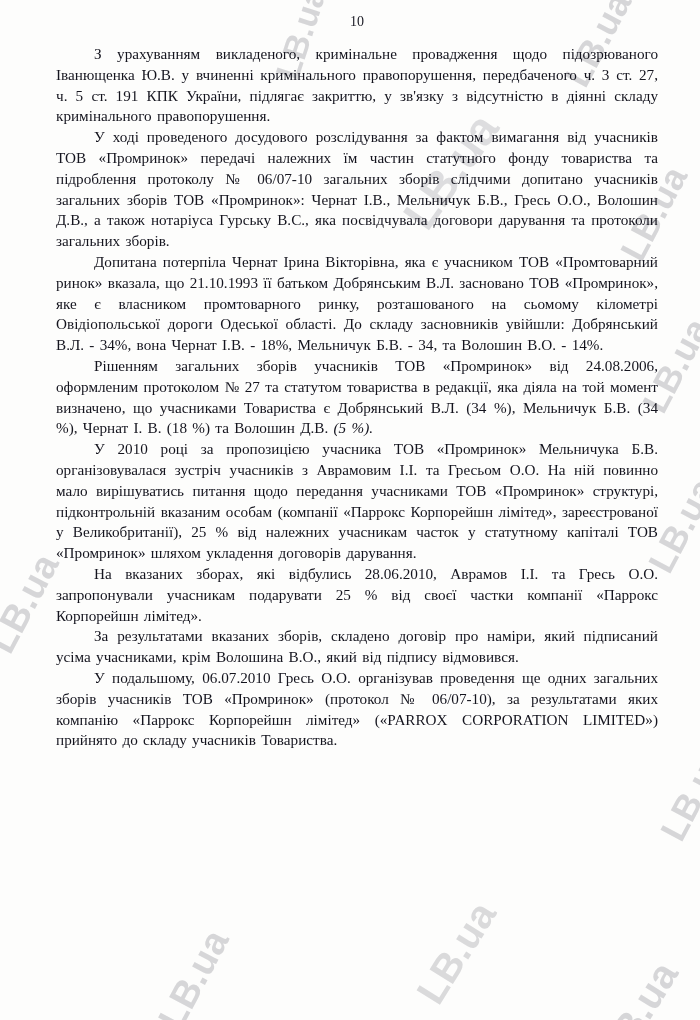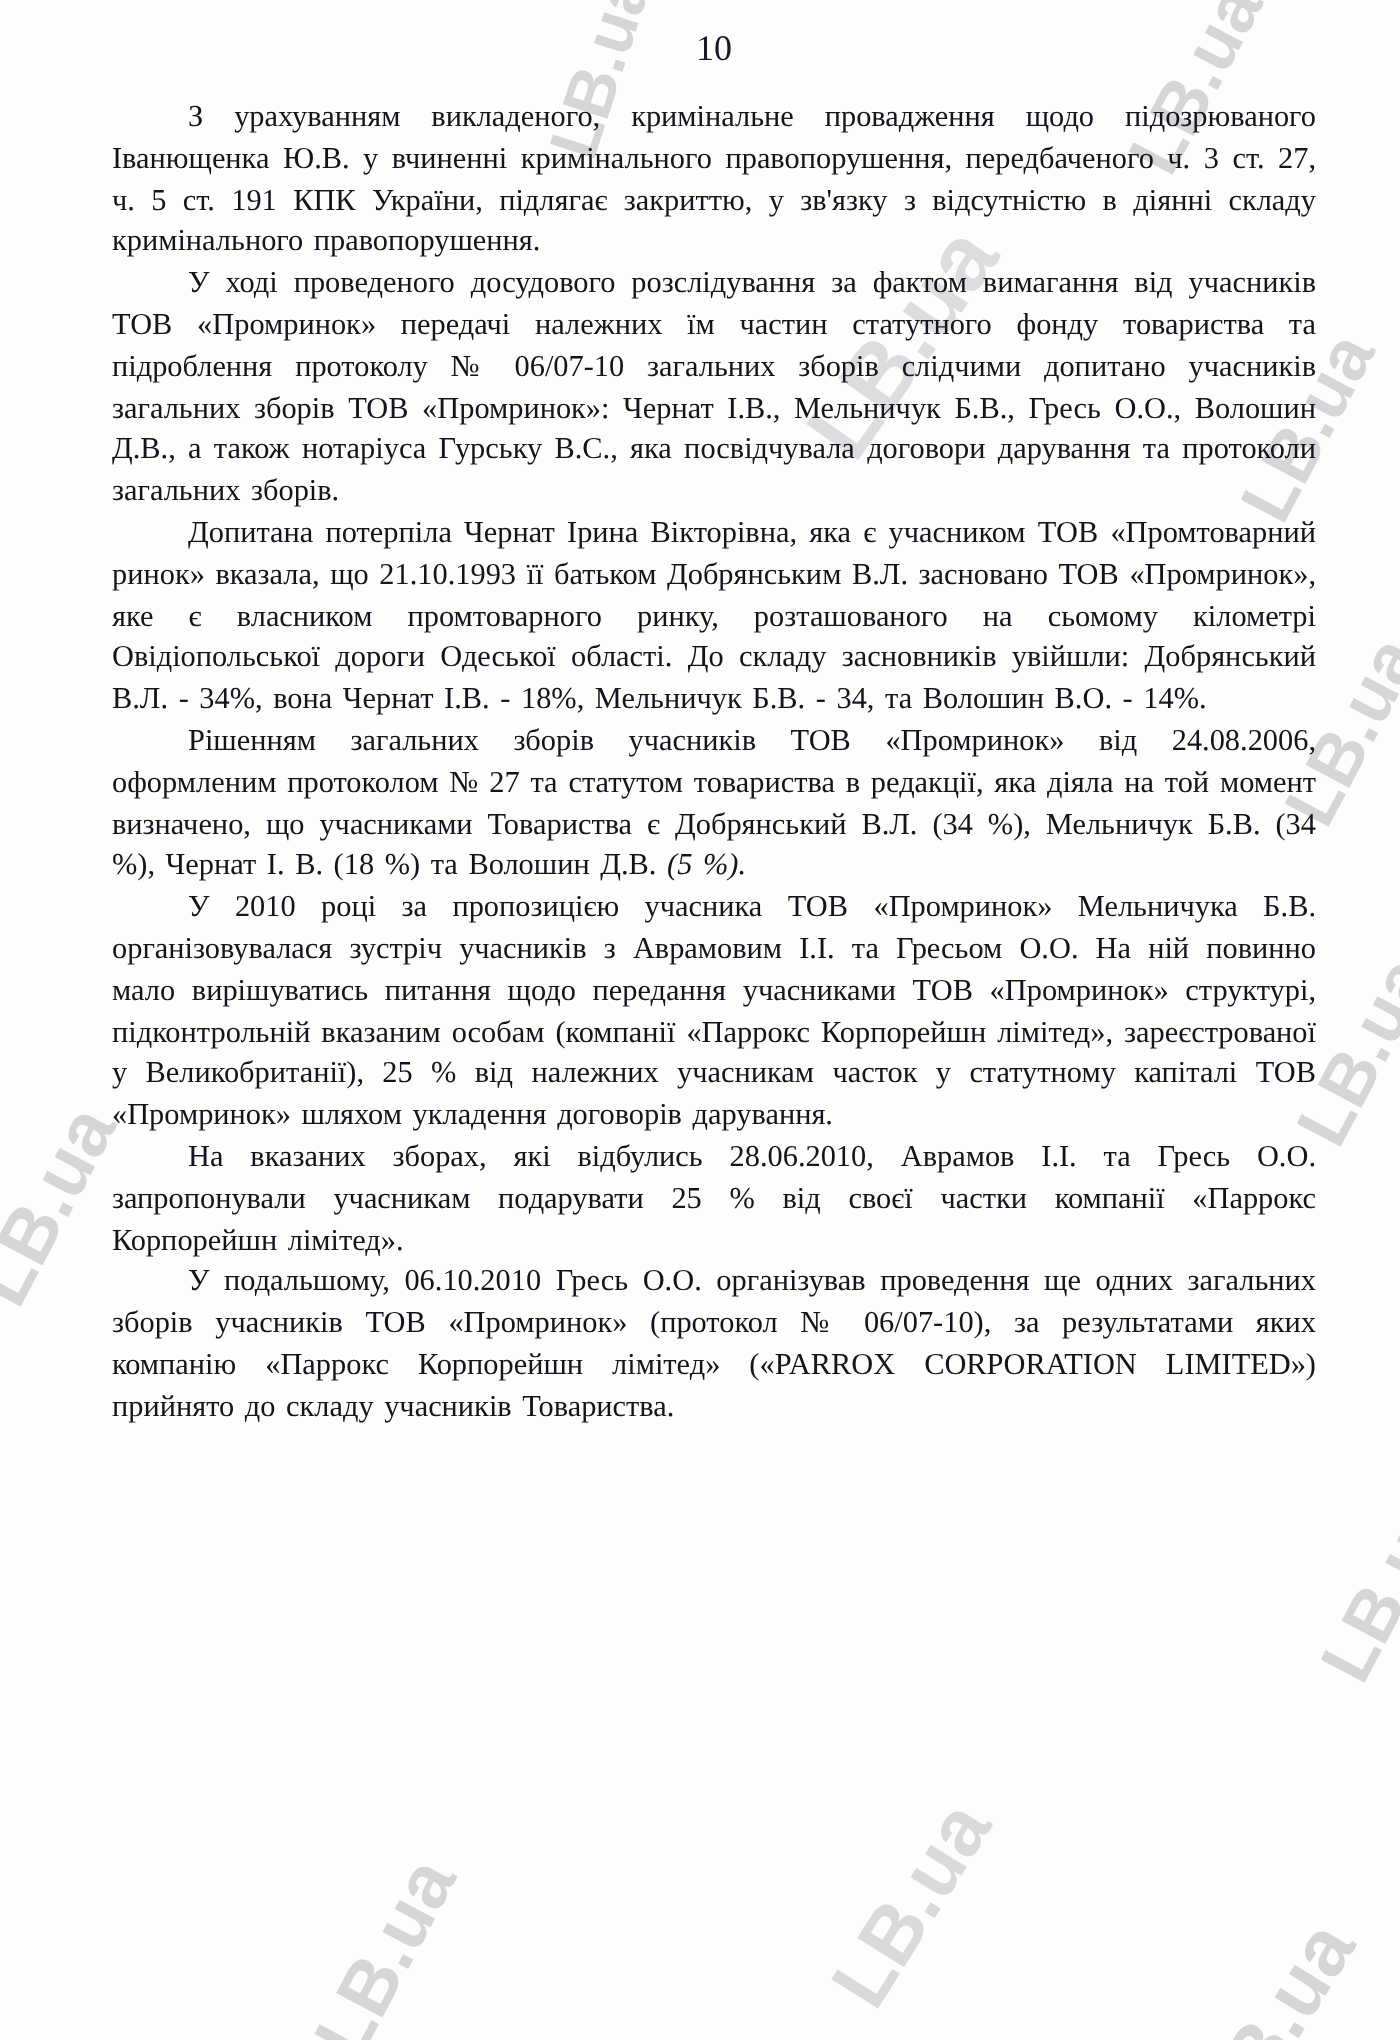--- a/index.html
+++ b/index.html
@@ -37,21 +37,21 @@
     white-space: nowrap;
     transform-origin: left top;
   }
   .content {
     position: relative;
     z-index: 2;
     padding: 14px 42px 0 56px;
   }
   .page-number {
     text-align: center;
-    font-size: 18px;
+    font-size: 14px;
     margin-bottom: 14px;
     color: #1a1a24;
   }
   .para {
     margin: 0;
     font-size: 15.2px;
     line-height: 20.8px;
     text-align: justify;
     text-indent: 38px;
     word-spacing: 1.5px;
@@ -80,17 +80,18 @@
 
   <div class="content">
     <div class="page-number">10</div>
     <div>
         <p class="para"><span class="b">З урахуванням викладеного, кримінальне провадження щодо підозрюваного Іванющенка Ю.В. у вчиненні кримінального правопорушення, передбаченого ч. 3 ст. 27, ч. 5 ст. 191 КПК України, підлягає закриттю, у зв'язку з відсутністю в діянні складу кримінального правопорушення.</span></p>
         <p class="para"><span>У ході проведеного досудового розслідування за фактом вимагання від учасників ТОВ «Промринок» передачі належних їм частин статутного фонду товариства та підроблення протоколу № 06/07-10 загальних зборів слідчими допитано учасників загальних зборів ТОВ «Промринок»: Чернат І.В., Мельничук Б.В., Гресь О.О., Волошин Д.В., а також нотаріуса Гурську В.С., яка посвідчувала договори дарування та протоколи загальних зборів.</span></p>
         <p class="para"><span class="b">Допитана потерпіла Чернат Ірина Вікторівна, яка є учасником ТОВ «Промтоварний ринок» </span><span>вказала, що 21.10.1993 її батьком Добрянським В.Л. засновано ТОВ «Промринок», яке є власником промтоварного ринку, розташованого на сьомому кілометрі Овідіопольської дороги Одеської області. До складу засновників увійшли: Добрянський В.Л. - 34%, вона Чернат І.В. - 18%, Мельничук Б.В. - 34, та Волошин В.О. - 14%.</span></p>
         <p class="para"><span>Рішенням загальних зборів учасників ТОВ «Промринок» від 24.08.2006, оформленим протоколом № 27 та статутом товариства в редакції, яка діяла на той момент визначено, що учасниками Товариства є Добрянський В.Л. (34 %), Мельничук Б.В. (34 %), Чернат І. В. (18 %) та Волошин Д.В. </span><span class="b i">(5 %).</span></p>
         <p class="para"><span>У 2010 році за пропозицією учасника ТОВ «Промринок» Мельничука Б.В. організовувалася зустріч учасників з Аврамовим І.І. та Гресьом О.О. На ній повинно мало вирішуватись питання щодо передання учасниками ТОВ «Промринок» структурі, підконтрольній вказаним особам (компанії «Паррокс Корпорейшн лімітед», зареєстрованої у Великобританії), 25 % від належних учасникам часток у статутному капіталі ТОВ «Промринок» шляхом укладення договорів дарування.</span></p>
         <p class="para"><span>На вказаних зборах, які відбулись 28.06.2010, Аврамов І.І. та Гресь О.О. запропонували учасникам подарувати 25 % від своєї частки компанії «Паррокс Корпорейшн лімітед».</span></p>
-        <p class="para"><span>У подальшому, 06.10.2010 Гресь О.О. організував проведення ще одних загальних зборів учасників ТОВ «Промринок» (протокол № 06/07-10), за результатами яких компанію «Паррокс Корпорейшн лімітед» («PARROX CORPORATION LIMITED») прийнято до складу учасників Товариства.</span></p>
+        <p class="para"><span>За результатами вказаних зборів, складено договір про наміри, який підписаний усіма учасниками, крім Волошина В.О., який від підпису відмовився.</span></p>
+        <p class="para"><span>У подальшому, 06.07.2010 Гресь О.О. організував проведення ще одних загальних зборів учасників ТОВ «Промринок» (протокол № 06/07-10), за результатами яких компанію «Паррокс Корпорейшн лімітед» («PARROX CORPORATION LIMITED») прийнято до складу учасників Товариства.</span></p>
       </div>
   </div>
 
 </div>
 
 </body></html>

